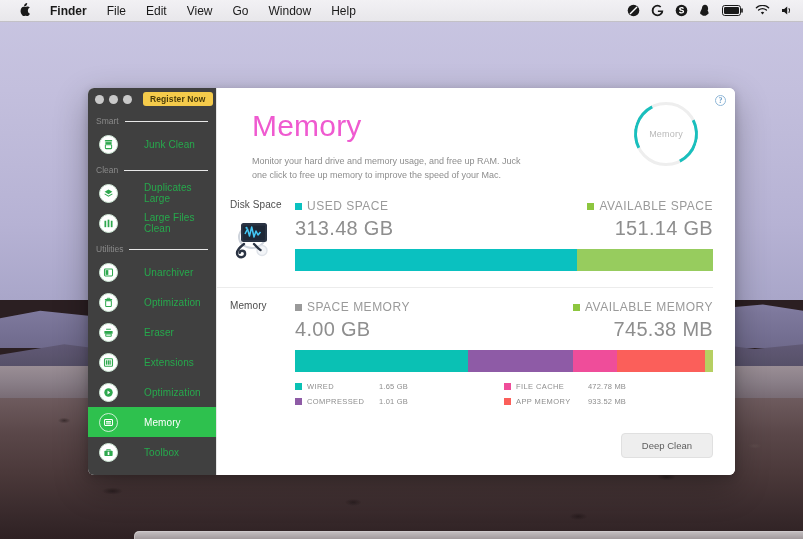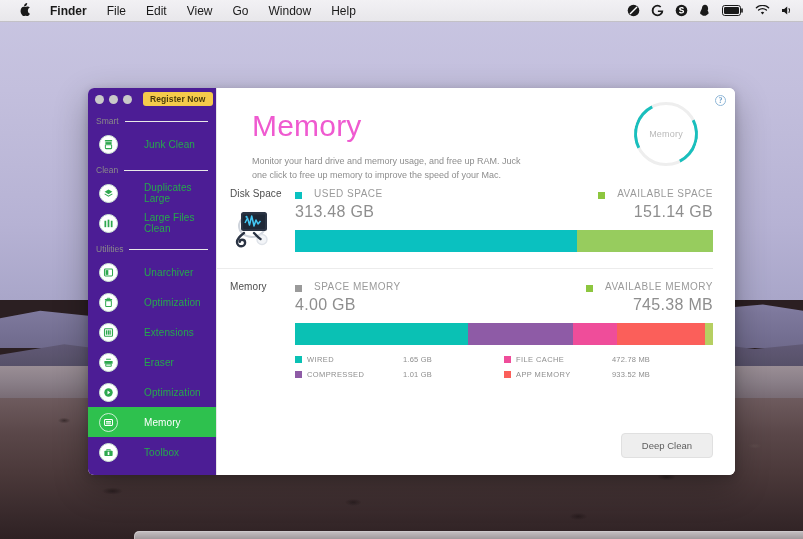--- a/index.html
+++ b/index.html
@@ -69,21 +69,21 @@
   
   #appwin {
     position:absolute; left:88px; top:88px; width:647px; height:387px;
     border-radius:6px; overflow:hidden; z-index:40;
     box-shadow:0 12px 34px rgba(0,0,0,.30), 0 2px 8px rgba(0,0,0,.18);
     display:flex; background:#fff;
   }
 
   
   #sidebar {
-    width:129px; background:#4c1d95; border-right:1px solid #e6e6e6;
+    width:129px; background:#404040; border-right:1px solid #e6e6e6;
     display:flex; flex-direction:column;
   }
   #titlebar { height:22px; display:flex; align-items:center; padding-left:7px; gap:5px; }
   .tl { width:9px; height:9px; border-radius:50%; background:#c9c9c9; }
   #register-btn {
     margin-left:6px; background:#f5cb4b; color:#4a3c0a;
     font-size:8.5px; font-weight:bold; border-radius:3px;
     padding:3px 7px; line-height:1; letter-spacing:.1px; cursor:pointer;
     white-space:nowrap;
   }
@@ -140,33 +140,33 @@
   
   .section { position:relative; padding:0 22px 0 0; }
   .sec-head { display:flex; }
   .sec-side { width:78px; flex-shrink:0; padding-left:13px; }
   .sec-title { font-size:10px; color:#4d4d4d; letter-spacing:.1px; }
   .sec-icon { margin-top:10px; width:50px; height:42px; position:relative; }
   .sec-body { flex:1; padding-right:0; }
   .stat-row { display:flex; justify-content:space-between; align-items:flex-start; }
   .stat { display:flex; flex-direction:column; }
   .stat.right { align-items:flex-end; }
-  .stat-lbl { display:flex; align-items:flex-end; gap:12px; font-size:10px; color:#9a9a9a; letter-spacing:.5px; }
+  .stat-lbl { display:flex; align-items:center; gap:5px; font-size:12px; color:#9a9a9a; letter-spacing:.5px; }
   .sw { width:7px; height:7px; flex-shrink:0; }
-  .stat-val { margin-top:4px; font-size:16px; color:#8e8e8e; letter-spacing:.3px; font-weight:300; }
+  .stat-val { margin-top:4px; font-size:20px; color:#8e8e8e; letter-spacing:.3px; font-weight:300; }
   .bar { margin-top:9px; height:22px; width:100%; display:flex; overflow:hidden; }
   .bar .seg { height:100%; }
   .divider { height:1px; background:#ececec; margin:16px 0 0 0; }
 
   .legend { margin-top:10px; display:flex; font-size:7.5px; color:#8e8e8e; }
   .legend-col { display:flex; flex-direction:column; gap:6px; }
   .legend-col.l { width:50%; }
   .legend-col.r { width:50%;text-align:center; }
   .leg-row { display:flex; align-items:center; }
-  .leg-name { display:flex; align-items:center; gap:5px; width:108px; letter-spacing:.4px; }
+  .leg-name { display:flex; align-items:center; gap:5px; width:84px; letter-spacing:.4px; }
   .leg-val { letter-spacing:.2px; }
 
   #deep-clean {
     position:absolute; right:22px; bottom:17px;
     background:#eeeeee; border:1px solid #e0e0e0; border-radius:4px;
     font-size:9.5px; color:#5d5d5d; padding:6px 20px; cursor:pointer;
   }
 
   
   #dock {
@@ -318,37 +318,37 @@
             <rect x="2" y="2.3" width="8" height="1.4" rx=".4" fill="#2ea84e"></rect>
             <path d="M4.6 2.3V1.4h2.8v.9" fill="none" stroke="#2ea84e" stroke-width="1"></path>
             <rect x="2.9" y="4.2" width="6.2" height="6.1" rx=".8" fill="none" stroke="#2ea84e" stroke-width="1.1"></rect>
           </svg>
       </span>
       <span class="lbl">Optimization</span>
     </div>
     <div class="sb-item">
       <span class="ico-ring">
         <svg width="11" height="11" viewBox="0 0 12 12">
+            <rect x="1.5" y="4.3" width="9" height="3" rx=".6" fill="#2ea84e"></rect>
+            <rect x="3" y="7.6" width="6" height="2.4" rx=".5" fill="none" stroke="#2ea84e" stroke-width="1.1"></rect>
+            <path d="M3.4 2.4h5.2" stroke="#2ea84e" stroke-width="1.1"></path>
+          </svg>
+      </span>
+      <span class="lbl">Eraser</span>
+    </div>
+    <div class="sb-item">
+      <span class="ico-ring">
+        <svg width="11" height="11" viewBox="0 0 12 12">
             <rect x="1.6" y="1.8" width="8.8" height="8.4" rx="1" fill="none" stroke="#2ea84e" stroke-width="1.1"></rect>
             <rect x="3.1" y="3.6" width="1.7" height="4.8" fill="#2ea84e"></rect>
             <rect x="5.5" y="3.6" width="1.7" height="4.8" fill="#2ea84e"></rect>
             <rect x="7.9" y="3.6" width="1" height="4.8" fill="#2ea84e"></rect>
           </svg>
       </span>
       <span class="lbl">Extensions</span>
-    </div>
-    <div class="sb-item">
-      <span class="ico-ring">
-        <svg width="11" height="11" viewBox="0 0 12 12">
-            <rect x="1.5" y="4.3" width="9" height="3" rx=".6" fill="#2ea84e"></rect>
-            <rect x="3" y="7.6" width="6" height="2.4" rx=".5" fill="none" stroke="#2ea84e" stroke-width="1.1"></rect>
-            <path d="M3.4 2.4h5.2" stroke="#2ea84e" stroke-width="1.1"></path>
-          </svg>
-      </span>
-      <span class="lbl">Eraser</span>
     </div>
     <div class="sb-item">
       <span class="ico-ring">
         <svg width="11" height="11" viewBox="0 0 12 12">
             <circle cx="6" cy="6" r="4.6" fill="#2ea84e"></circle>
             <path d="M4.9 3.9l3 2.1-3 2.1z" fill="#fff"></path>
           </svg>
       </span>
       <span class="lbl">Optimization</span>
     </div>
@@ -379,21 +379,21 @@
 
     <div id="hero">
       <div id="page-title">Memory</div>
       <div id="page-sub">Monitor your hard drive and memory usage, and free up RAM. Juck one click to free up memory to improve the speed of your Mac.</div>
       <div id="gauge">
         <div class="arcs"></div>
         <span class="glabel">Memory</span>
       </div>
     </div>
 
-    <div class="section" style="margin-top:5px;">
+    <div class="section" style="margin-top:16px;">
       <div class="sec-head">
         <div class="sec-side">
           <div class="sec-title">Disk Space</div>
           <div class="sec-icon">
             <svg width="50" height="42" viewBox="0 0 50 42">
               <ellipse cx="22" cy="17" rx="13" ry="11" fill="none" stroke="#cfd4dc" stroke-width="2"></ellipse>
               <rect x="11" y="3" width="26" height="19" rx="2.5" fill="#2b3444"></rect>
               <rect x="13" y="5.5" width="22" height="14.5" rx="1.2" fill="#1e2836"></rect>
               <path d="M15 14 l2.5-5 2 7 2.2-9 2.3 10 2-6 2 4 2.5-3" fill="none" stroke="#44c8f5" stroke-width="1.5" stroke-linejoin="round"></path>
               <circle cx="16.5" cy="7.8" r="1.1" fill="#44c8f5"></circle>

